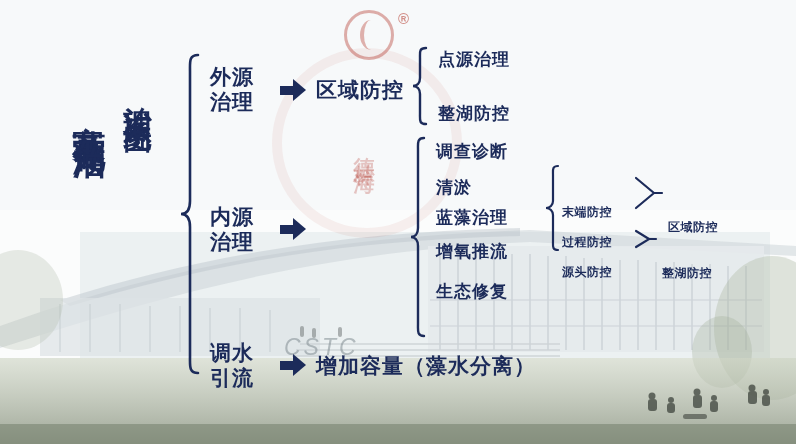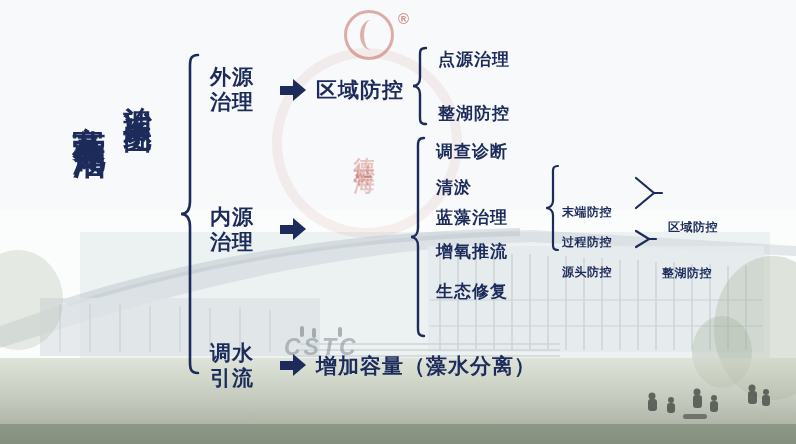--- a/index.html
+++ b/index.html
@@ -28,21 +28,21 @@
   .logo-ring { position:absolute; left:344px; top:10px; width:50px; height:50px;
     border:3px solid rgba(181,58,46,.40); border-radius:50%; z-index:1; }
   .logo-ring::before { content:""; position:absolute; left:13px; top:7px; width:18px; height:30px;
     border-left:4px solid rgba(181,58,46,.38); border-radius:50%; }
   .reg { position:absolute; left:398px; top:10px; font-size:15px; font-weight:700;
     color:rgba(181,58,46,.55); z-index:1; }
   .big-seal { position:absolute; left:272px; top:48px; width:190px; height:190px;
     border:10px solid rgba(181,58,46,.07); border-radius:50%; z-index:1; }
   .seal-text { position:absolute; left:350px; top:140px; writing-mode:vertical-rl; text-orientation:upright;
     font-size:21px; font-weight:700; color:rgba(181,58,46,.28); letter-spacing:8px; z-index:1; }
-  .cstc { position:absolute; left:284px; top:334px; font-size:23px; font-weight:700; font-style:italic;
+  .cstc { position:absolute; left:284px; top:334px; font-size:23px; font-weight:400; font-style:italic;
     color:rgba(130,140,146,.55); letter-spacing:3px; z-index:1; }
 </style>
 </head>
 <body>
 
 <div class="stage">
 
   <svg class="bg" width="796" height="444" viewBox="0 0 796 444">
     <defs>
       <linearGradient id="grass" x1="0" y1="0" x2="0" y2="1">

